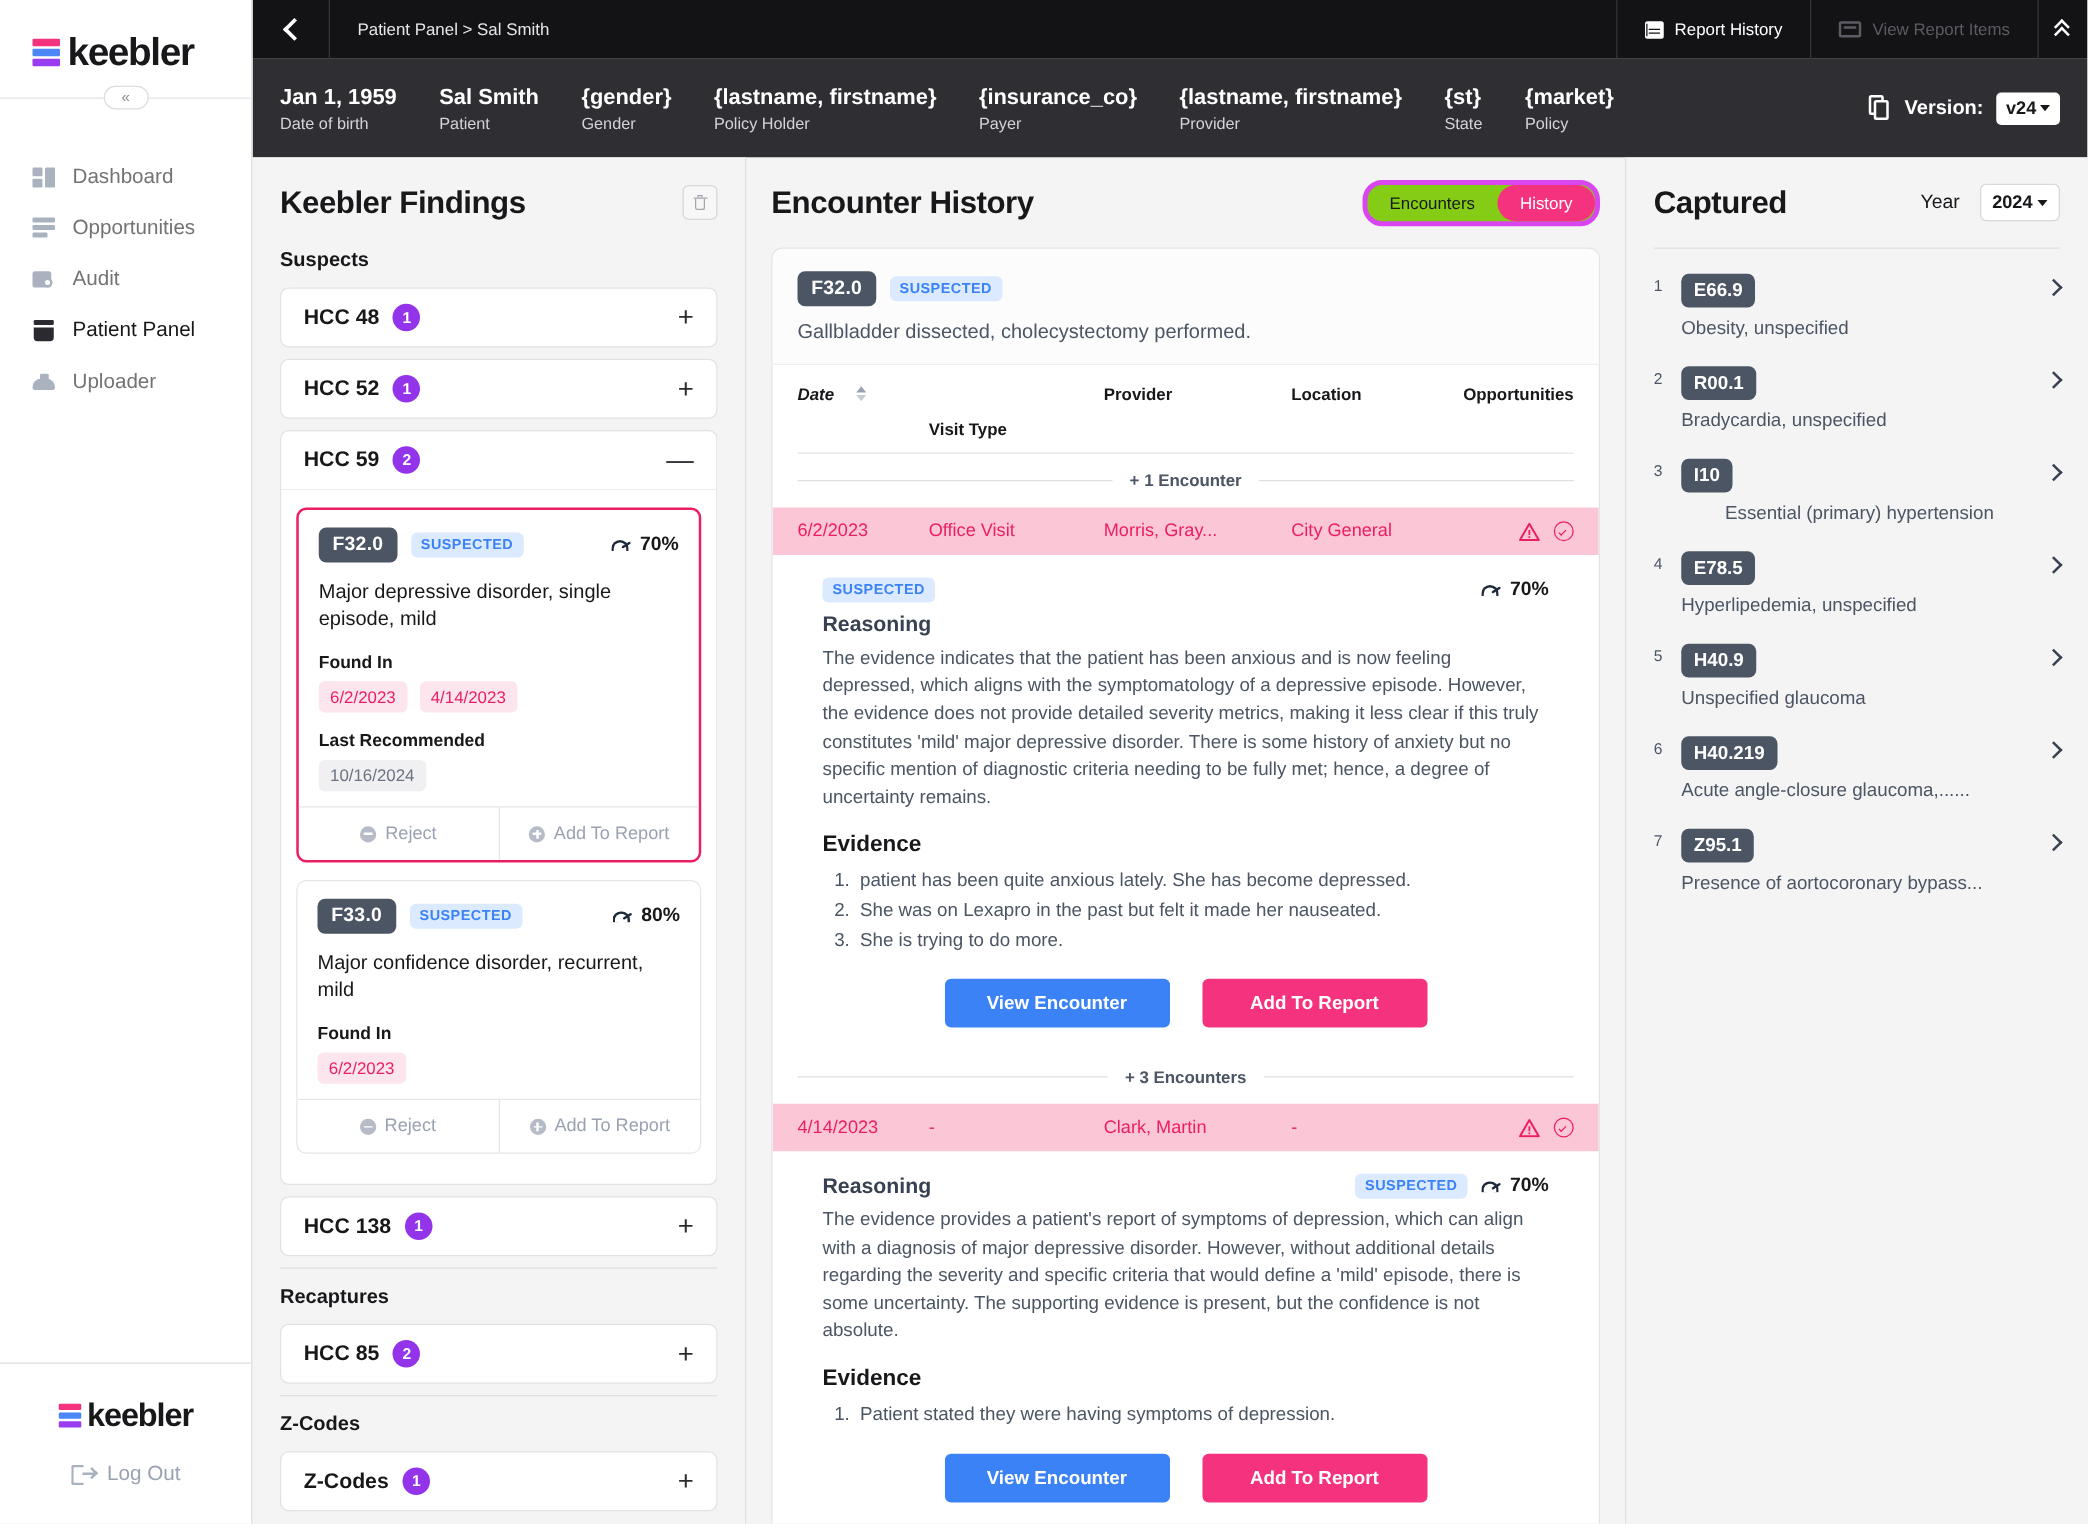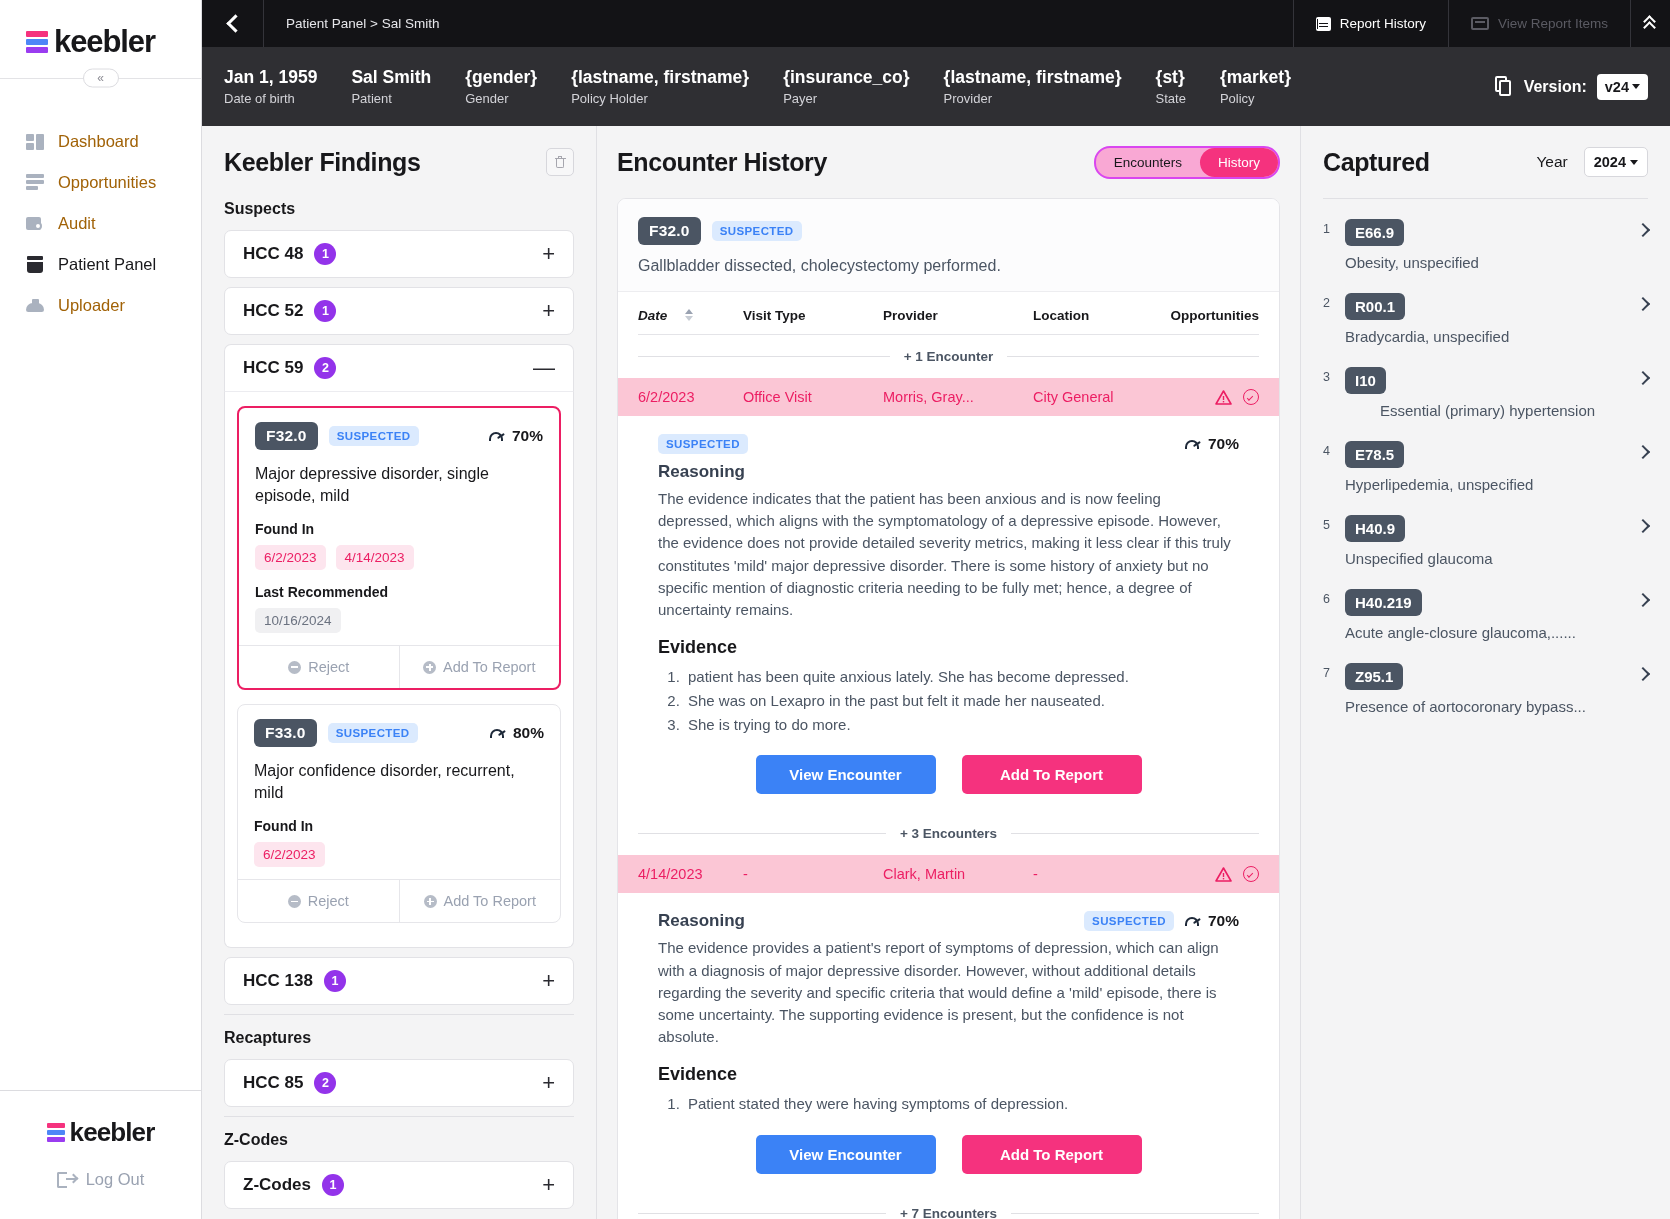--- a/index.html
+++ b/index.html
@@ -26,21 +26,21 @@
   .logo-text { font-size: 31px; font-weight: bold; color: #18181b; letter-spacing: -1.1px; }
   .collapse-row { margin-top: 18px; border-bottom: 1px solid #e3e3e6; position: relative; height: 1px; }
   .collapse-btn {
     position: absolute; left: 50%; transform: translate(-50%,-50%); top: 0;
     width: 36px; height: 19px; border: 1px solid #dcdce0; border-radius: 11px;
     background: #fff; color: #8b8b93; font-size: 12px; line-height: 17px; text-align: center;
   }
   .nav { margin-top: 42px; }
   .nav-item {
     display: flex; align-items: center; gap: 12px;
-    padding: 11px 0 11px 26px; color: #a16207; font-size: 16.5px;
+    padding: 11px 0 11px 26px; color: #737373; font-size: 16.5px;
   }
   .nav-item.active { color: #18181b; font-weight: 500; }
   .nav-ico { width: 20px; height: 18px; flex: 0 0 20px; position: relative; }
   .ico-dash i { position:absolute; background:#aab2bf; border-radius:1px; }
   .ico-dash i:nth-child(1){ left:0; top:1px; width:8px; height:7px;}
   .ico-dash i:nth-child(2){ left:0; top:10px; width:8px; height:7px;}
   .ico-dash i:nth-child(3){ left:10px; top:1px; width:8px; height:16px;}
   .ico-opp i { position:absolute; left:0; background:#aab2bf; border-radius:1px; height:4px;}
   .ico-opp i:nth-child(1){ top:0; width:18px;}
   .ico-opp i:nth-child(2){ top:6px; width:18px;}
@@ -174,33 +174,33 @@
   }
   .fc-act + .fc-act { border-left:1px solid #e6e6ea; }
   .circ-ico { width:13px; height:13px; border-radius:50%; background:#b6bcc7; position:relative; }
   .circ-ico i { position:absolute; background:#fff; }
   .circ-ico.minus i { left:3px; top:5.7px; width:7px; height:1.8px; }
   .circ-ico.plus i:nth-child(1){ left:3px; top:5.7px; width:7px; height:1.8px; }
   .circ-ico.plus i:nth-child(2){ left:5.7px; top:3px; width:1.8px; height:7px; }
 
   
   .hist-head { display:flex; align-items:center; height:72px; }
-  .seg { display:flex; background:#f9a8d4; border:2px solid #d946ef; border-radius:16px; margin-left:auto; }
+  .seg { display:flex; background:#84cc16; border:4px solid #d946ef; border-radius:16px; margin-left:auto; }
   .seg-btn { font-size:13.5px; padding:7px 18px; border-radius:16px; color:#18181b; }
   .seg-btn.active { background:#f5327e; color:#fff; font-weight:500; }
 
   .hist-card { background:#fff; border:1px solid #e4e4e8; border-radius:9px; overflow:hidden; }
   .hc-header { padding:18px 20px 16px 20px; border-bottom:1px solid #ededf0; background:#fcfcfd; }
   .hc-codeline { display:flex; align-items:center; }
   .hc-note { font-size:16px; color:#4b5563; margin-top:12px; }
 
   .tbl { padding: 0 20px; }
   .tbl-head { display:flex; padding:16px 0 11px 0; border-bottom:1px solid #e4e4e8; font-size:13.5px; font-weight:bold; color:#18181b; }
   .th-date { width:105px; display:flex; align-items:flex-start; gap:18px;font-style:italic; }
-  .th-visit { width:140px; }
+  .th-visit { width:140px;margin-top:28px; }
   .th-prov { width:150px; }
   .th-loc { width:135px; }
   .th-opp { flex:1; text-align:right; }
   .sort-ico { width:9px; height:13px; position:relative; }
   .sort-ico i { position:absolute; left:0; width:0;height:0;border-left:4.5px solid transparent;border-right:4.5px solid transparent; }
   .sort-ico i:nth-child(1){ top:1px; border-bottom:5px solid #9aa2b1; }
   .sort-ico i:nth-child(2){ top:8px; border-top:5px solid #c7ccd4; }
 
   .enc-divider { display:flex; align-items:center; gap:14px; padding:14px 0; }
   .enc-divider .ln { flex:1; height:1px; background:#e0e0e4; }

